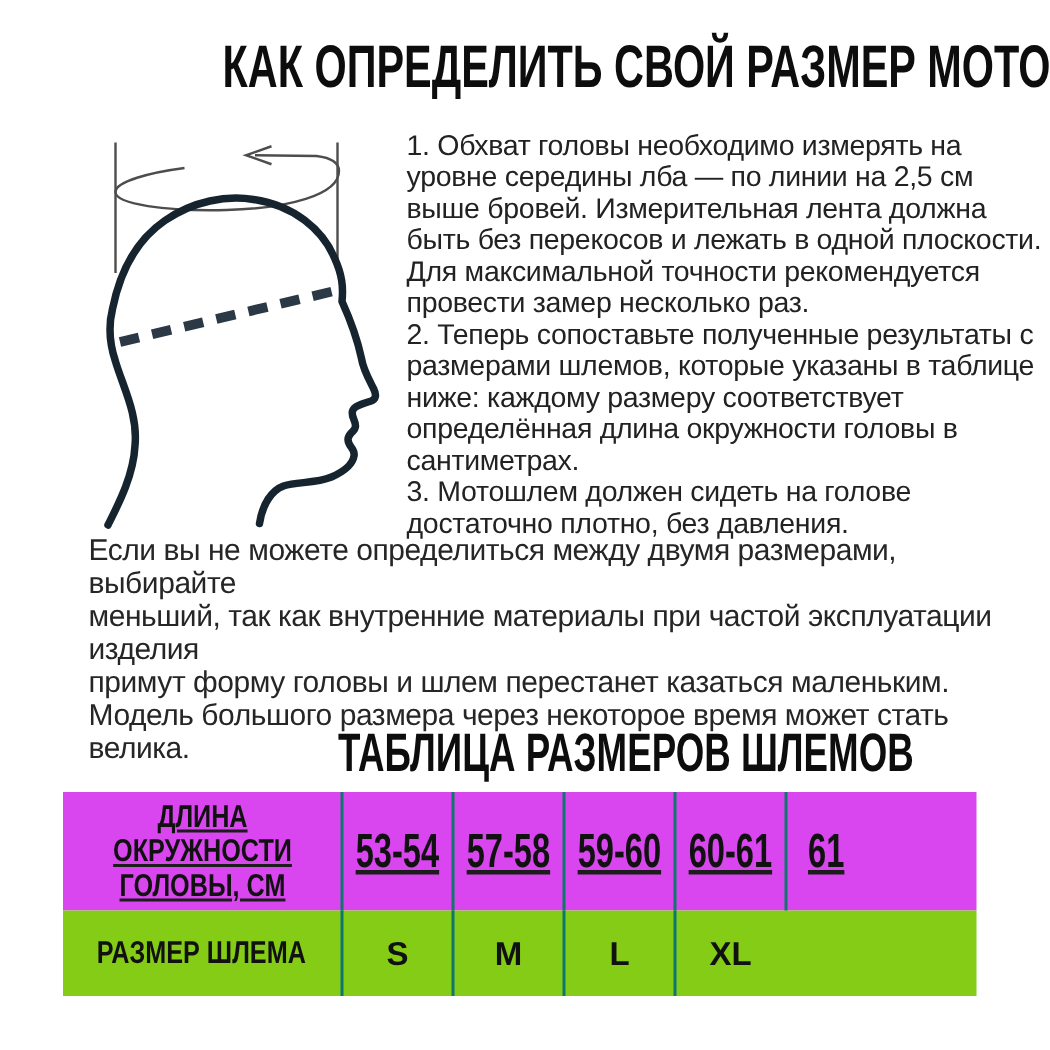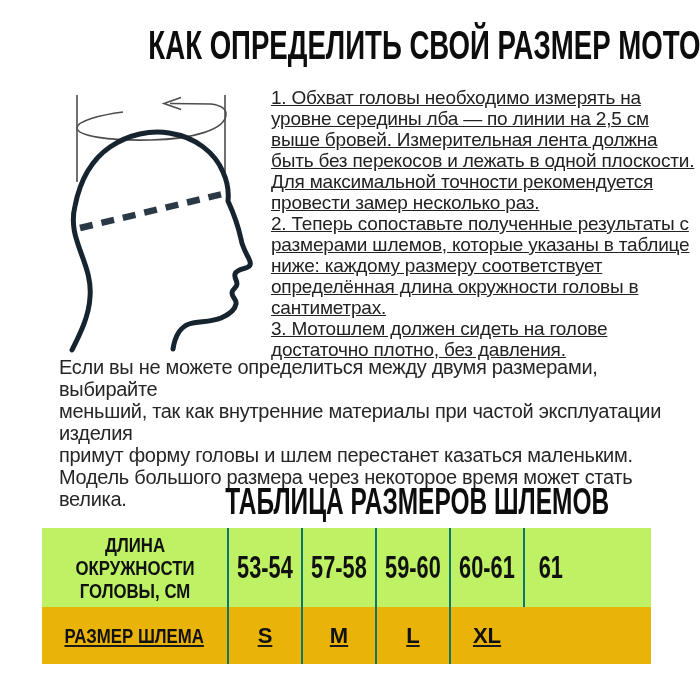--- a/index.html
+++ b/index.html
@@ -16,21 +16,21 @@
   .main-title span{
     display:inline-block;white-space:nowrap;
     font-size:40px;font-weight:700;color:#0d0d0d;
     transform:scaleX(.69);transform-origin:50% 50%;
   }
   
   .diagram{position:absolute;left:40px;top:80px;width:235px;height:280px;}
   
   .instructions{
     position:absolute;left:271px;top:87px;width:426px;
-    font-size:19px;line-height:21px;letter-spacing:-0.2px;color:#222;text-decoration:underline;
+    font-size:19px;line-height:21px;letter-spacing:-0.2px;color:#222;
   }
   .instructions p{margin:0;white-space:pre-line;}
   
   .note{
     position:absolute;left:59px;top:356px;width:640px;
     font-size:20px;line-height:22px;letter-spacing:-0.3px;color:#262626;
     white-space:pre-line;
   }
   
   .table-title{
@@ -38,22 +38,22 @@
     text-align:right;line-height:1.1;
   }
   .table-title span{
     display:inline-block;white-space:nowrap;
     font-size:36px;font-weight:700;color:#0d0d0d;
     transform:scaleX(.68);transform-origin:50% 50%;
   }
   
   .size-table{position:absolute;left:42px;top:528px;width:609px;}
   .trow{display:flex;width:609px;}
-  .trow.head{height:79px;background:#bef264;}
-  .trow.body{height:57px;background:#eab308;text-decoration:underline;}
+  .trow.head{height:79px;background:#d946ef;text-decoration:underline;}
+  .trow.body{height:57px;background:#84cc16;}
   .tcell{
     box-sizing:border-box;display:flex;align-items:center;justify-content:center;
     text-align:center;flex:0 0 auto;
   }
   .tcell+.tcell{border-left:2px solid #0f766e;text-align:right;}
   .c-label{width:185px;}
   .c-val{width:74px;}
   .c-last{width:54px;}
   .label-txt{
     font-size:21px;font-weight:700;line-height:23px;color:#111;

